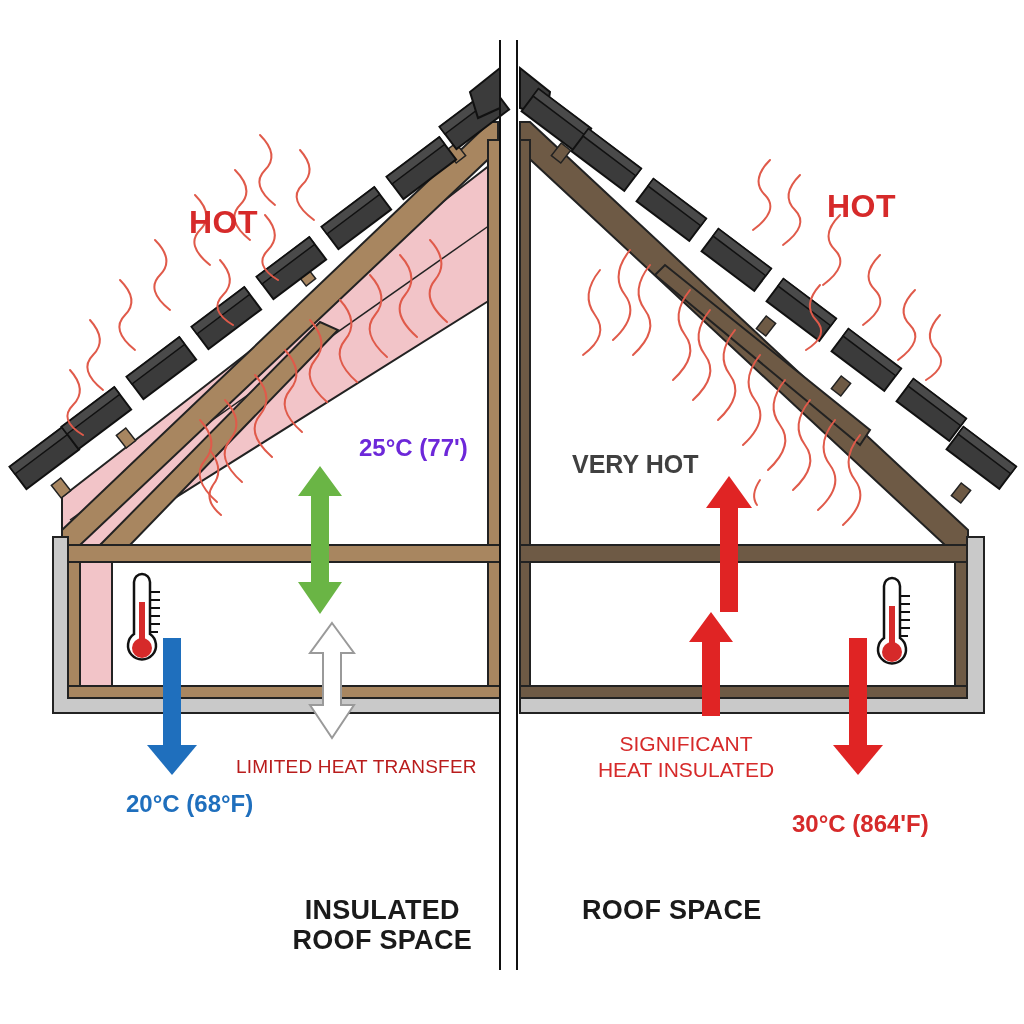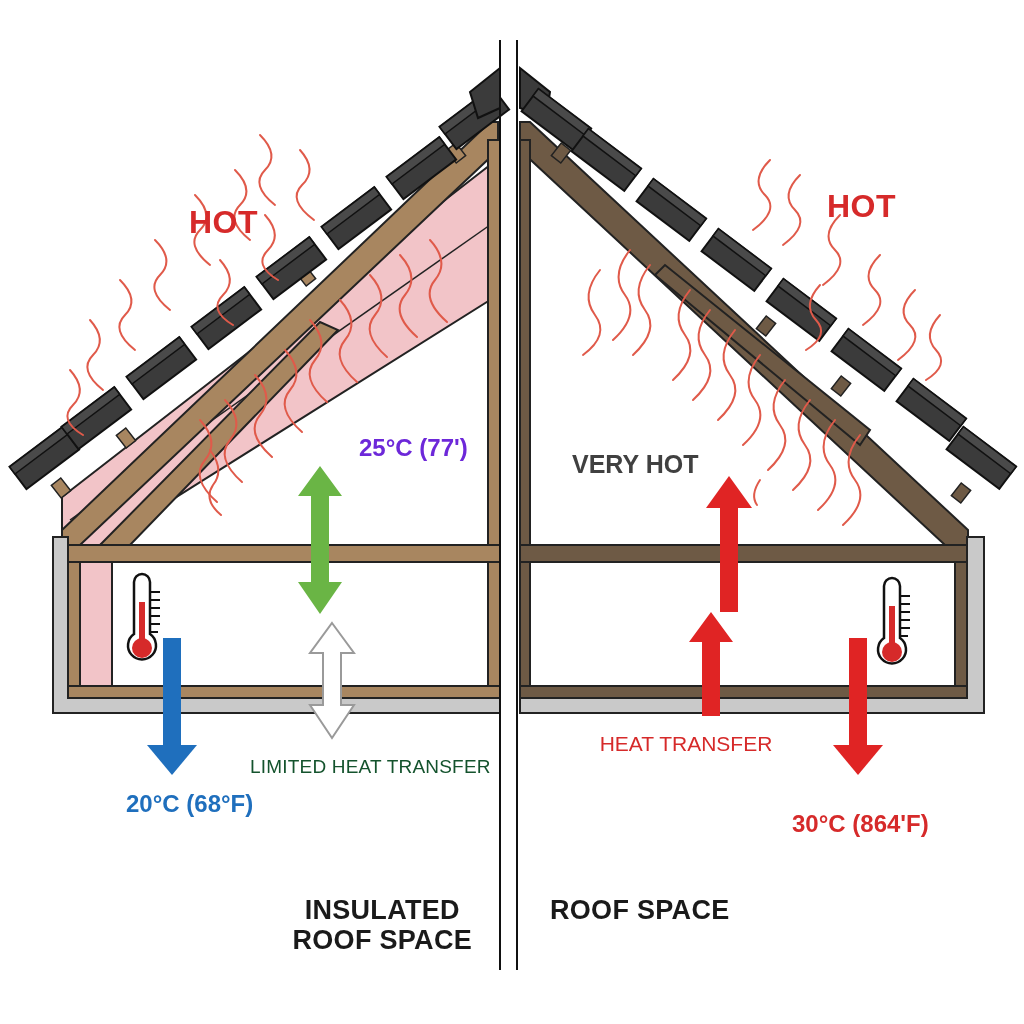--- a/index.html
+++ b/index.html
@@ -2,23 +2,23 @@
 <html><head>
 <meta charset="utf-8">
 <style>
   html, body { margin:0; padding:0; background:#ffffff; }
   body { width:1024px; height:1024px; position:relative; overflow:hidden;
          font-family:"Liberation Sans", sans-serif; }
   svg.diagram { position:absolute; left:0; top:0; width:1024px; height:1024px; }
   .lbl { position:absolute; white-space:nowrap; line-height:1; }
   .hot { font-size:32px; font-weight:bold; color:#d62a2a; letter-spacing:0.5px;margin-left:34px; }
   .temp { font-size:24px; font-weight:bold; }
-  .caption { font-size:19px; color:#14532d; letter-spacing:0.2px;margin-left:14px; }
+  .caption { font-size:19px; color:#b91c1c; letter-spacing:0.2px; }
   .caption-red { font-size:21px; color:#d62a2a; text-align:center; line-height:1.25; }
-  .title { font-size:27px; font-weight:bold; color:#1a1a1a; line-height:1.1; letter-spacing:0.3px; }
+  .title { font-size:27px; font-weight:bold; color:#1a1a1a; line-height:1.1; letter-spacing:0.3px;margin-left:32px; }
 </style>
 </head>
 <body>
 
 <svg class="diagram" viewBox="0 0 1024 1024" xmlns="http://www.w3.org/2000/svg">
   <defs>
     <g id="tile">
       <rect x="0" y="-14" width="66" height="28" fill="#3b3b3b" stroke="#111" stroke-width="2"></rect>
       <rect x="0" y="-14" width="66" height="9" fill="#4a4a4a" stroke="#111" stroke-width="1.5"></rect>
     </g>
@@ -208,21 +208,22 @@
 
 <div class="lbl temp" style="left:340px; top:436px; color:#6d28d9;margin-left:19px;">25°C (77')</div>
 <div class="lbl temp" style="left:572px; top:452px; color:#404040; font-size:25px;">VERY HOT</div>
 
 <div class="lbl temp" style="left:100px; top:792px; color:#1f6fbd;margin-left:26px;">20°C (68°F)</div>
 <div class="lbl temp" style="left:792px; top:812px; color:#d62a2a;">30°C (864'F)</div>
 
 <div class="lbl caption" style="left:236px; top:757px;">LIMITED HEAT TRANSFER</div>
 
 <div class="lbl caption-red" style="left:596px; top:731px; width:180px;">
-  <div>HEAT TRANSFER</div>
+  <div>SIGNIFICANT</div>
+  <div>HEAT INSULATED</div>
 </div>
 
 <div class="lbl title" style="right:552px; top:896px; text-align:right;">
   <div style="text-align:center;">INSULATED</div>
   <div>ROOF SPACE</div>
 </div>
 <div class="lbl title" style="left:550px; top:896px;">
   <div>ROOF SPACE</div>
 </div>
 

